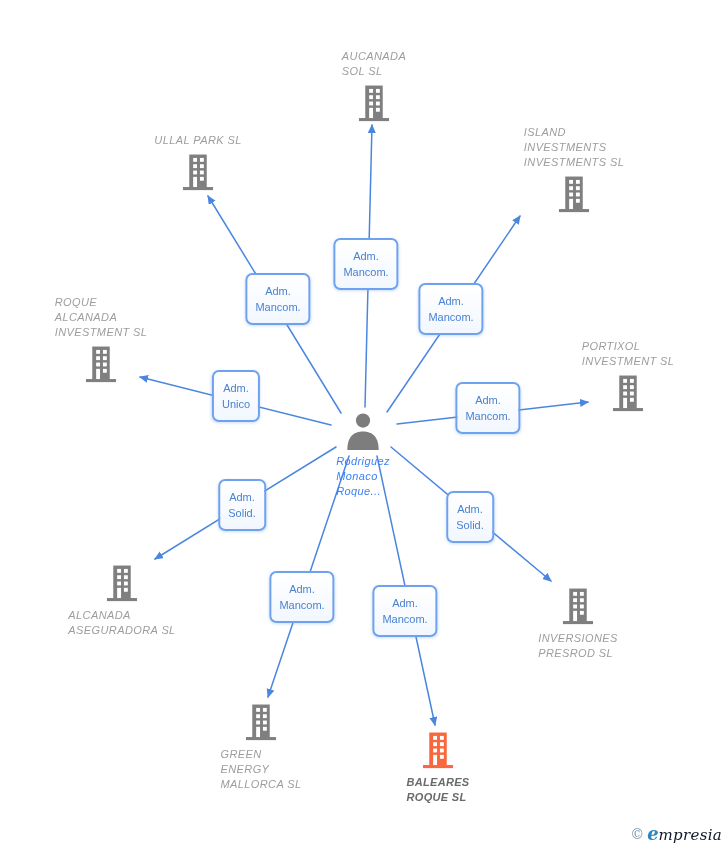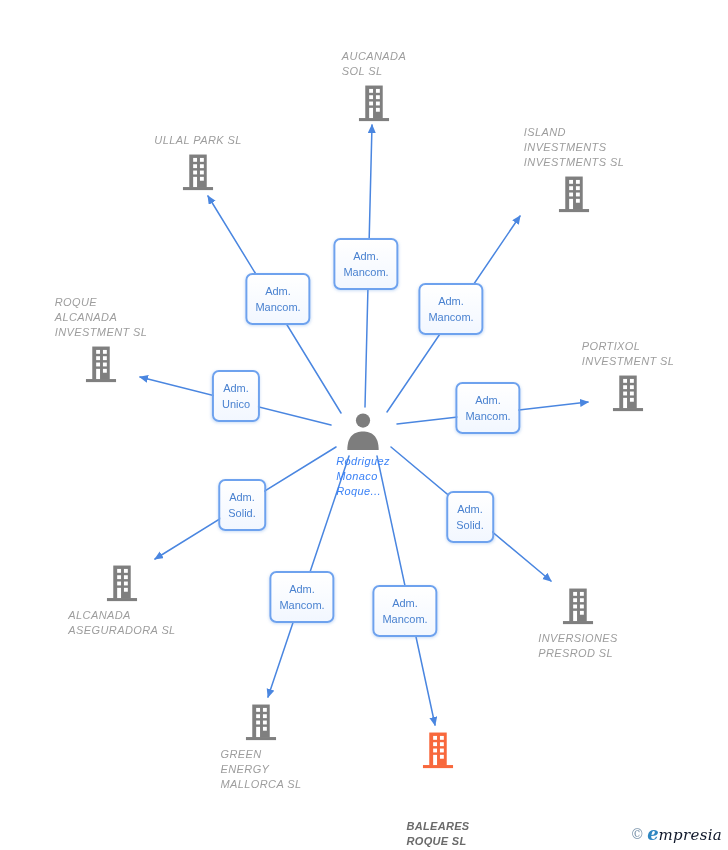--- a/index.html
+++ b/index.html
@@ -18,21 +18,21 @@
   .person{width:38px;height:38px;}
   .person .person-svg{display:block;width:38px;height:38px;color:#7d7d7d;}
 
   .node-label{
     position:absolute;left:50%;transform:translateX(-50%);
     color:#9d9d9d;font-size:11px;line-height:15px;
     white-space:nowrap;letter-spacing:.4px;font-style:italic;
   }
   .node-label.above{bottom:calc(100% + 6px);}
   .node-label.below{top:calc(100% + 6px);}
-  .company.highlight .node-label{color:#6a6a6a;font-weight:bold;letter-spacing:.3px;margin-top:44px;}
+  .company.highlight .node-label{color:#6a6a6a;font-weight:bold;letter-spacing:.3px;}
   .person .node-label{top:calc(100% + 4px);color:#3b82f6;font-size:11px;line-height:15px;}
 
   
   .edge-label{
     position:absolute;transform:translate(-50%,-50%);
     border:2px solid #6ea2ee;border-radius:7px;
     background:linear-gradient(180deg,#ffffff 0%,#f2f7ff 100%);
     color:#4a82d0;font-size:11px;line-height:16px;text-align:center;
     padding:8px 8px;white-space:nowrap;
     box-shadow:0 1px 3px rgba(110,160,230,.35);

